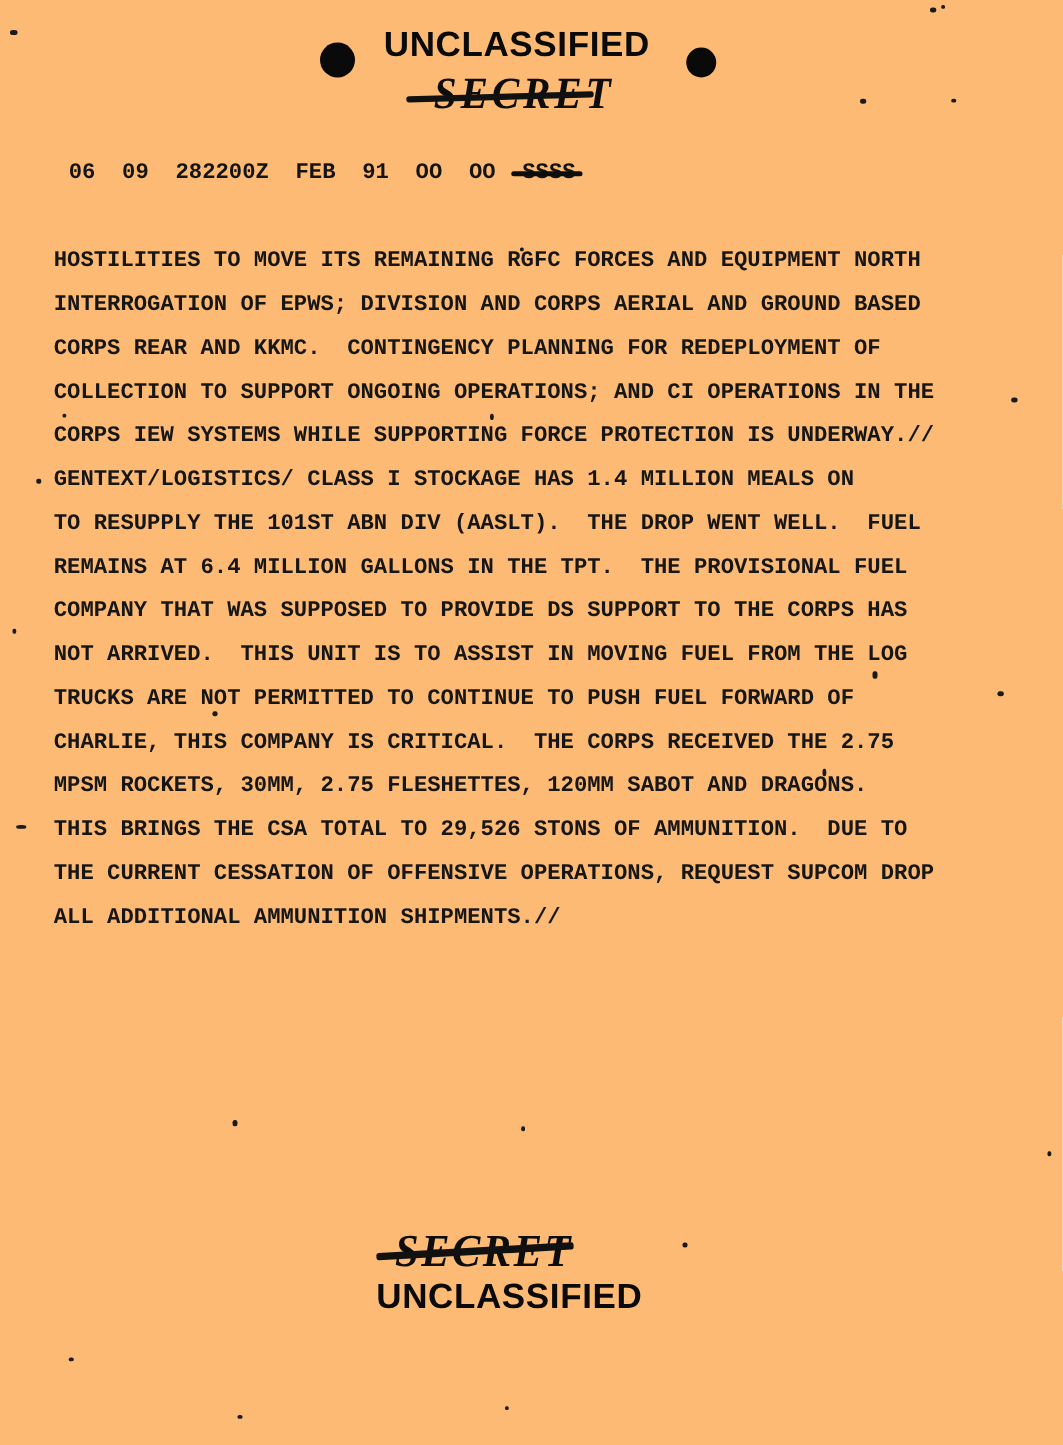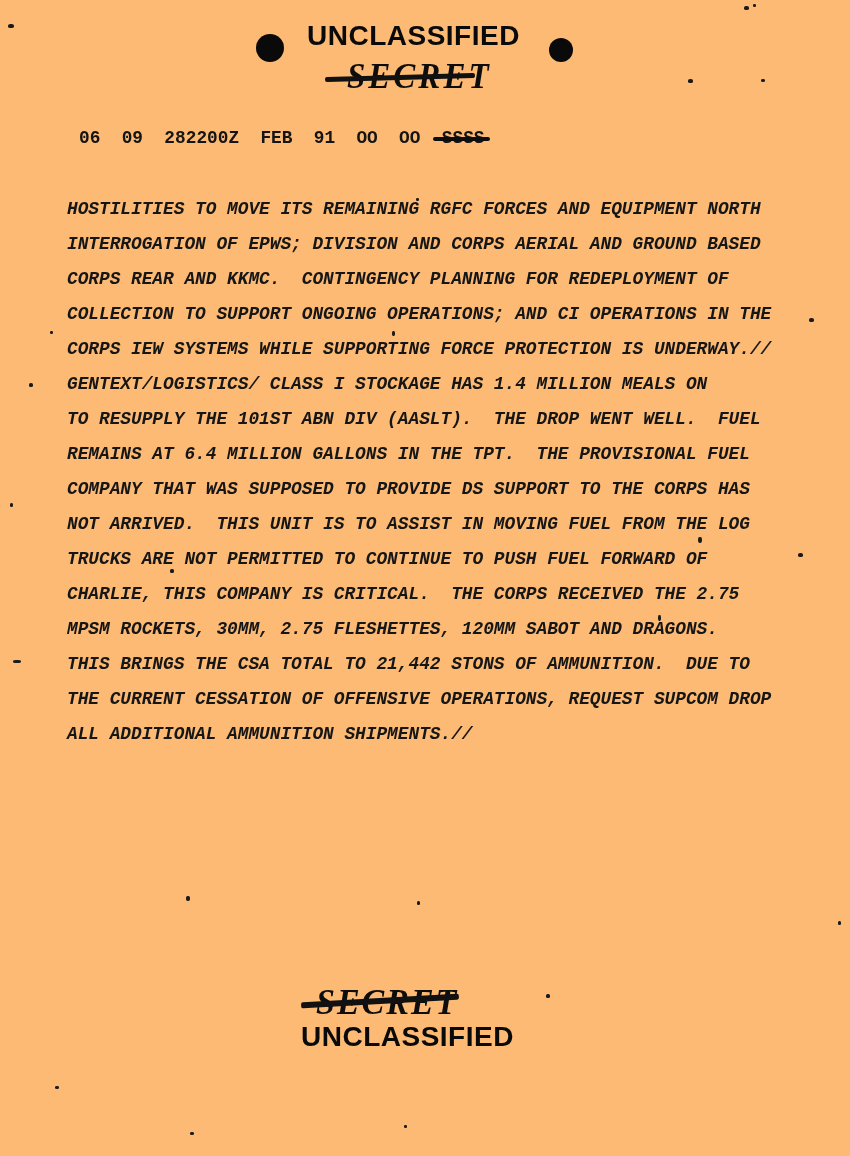--- a/index.html
+++ b/index.html
@@ -57,44 +57,42 @@
   
   .msg-header {
     position: absolute;
     left: 55px;
     top: 128px;
     font-size: 17.8px;
     font-weight: 700;
     white-space: pre;
     line-height: 20px;
     letter-spacing: 0;
-    margin-left: 24px;
   }
   .struck-code {
     position: relative;
     display: inline-block;
   }
   .struck-code::after {
     content: "";
     position: absolute;
     left: -9px;
     right: -5px;
     top: 44%;
     height: 4px;
     background: #0d0d0d;
     border-radius: 2px;
   }
 
   
   .body-text {
     position: absolute;
-    left: 67px;
+    left: 43px;
     top: 192px;
     width: 740px;
-    font-style: italic;
   }
   .body-line {
     white-space: pre;
     font-size: 17.8px;
     font-weight: 700;
     line-height: 35px;
     height: 35px;
     color: #161616;
   }
 
@@ -126,21 +124,21 @@
       <div class="body-line">COLLECTION TO SUPPORT ONGOING OPERATIONS; AND CI OPERATIONS IN THE</div>
       <div class="body-line">CORPS IEW SYSTEMS WHILE SUPPORTING FORCE PROTECTION IS UNDERWAY.//</div>
       <div class="body-line">GENTEXT/LOGISTICS/ CLASS I STOCKAGE HAS 1.4 MILLION MEALS ON</div>
       <div class="body-line">TO RESUPPLY THE 101ST ABN DIV (AASLT).  THE DROP WENT WELL.  FUEL</div>
       <div class="body-line">REMAINS AT 6.4 MILLION GALLONS IN THE TPT.  THE PROVISIONAL FUEL</div>
       <div class="body-line">COMPANY THAT WAS SUPPOSED TO PROVIDE DS SUPPORT TO THE CORPS HAS</div>
       <div class="body-line">NOT ARRIVED.  THIS UNIT IS TO ASSIST IN MOVING FUEL FROM THE LOG</div>
       <div class="body-line">TRUCKS ARE NOT PERMITTED TO CONTINUE TO PUSH FUEL FORWARD OF</div>
       <div class="body-line">CHARLIE, THIS COMPANY IS CRITICAL.  THE CORPS RECEIVED THE 2.75</div>
       <div class="body-line">MPSM ROCKETS, 30MM, 2.75 FLESHETTES, 120MM SABOT AND DRAGONS.</div>
-      <div class="body-line">THIS BRINGS THE CSA TOTAL TO 21,442 STONS OF AMMUNITION.  DUE TO</div>
+      <div class="body-line">THIS BRINGS THE CSA TOTAL TO 29,526 STONS OF AMMUNITION.  DUE TO</div>
       <div class="body-line">THE CURRENT CESSATION OF OFFENSIVE OPERATIONS, REQUEST SUPCOM DROP</div>
       <div class="body-line">ALL ADDITIONAL AMMUNITION SHIPMENTS.//</div>
     </div>
 
   <div class="stamp-secret bottom-secret">SECRET</div>
   <div class="strike-line strike-bottom-secret"></div>
   <div class="stamp-sans bottom-unclassified">UNCLASSIFIED</div>
 
   <span class="speck" style="left:8px;   top:24px;   width:6px; height:4px;"></span>
   <span class="speck" style="left:744px; top:6px;    width:5px; height:4px;"></span>

